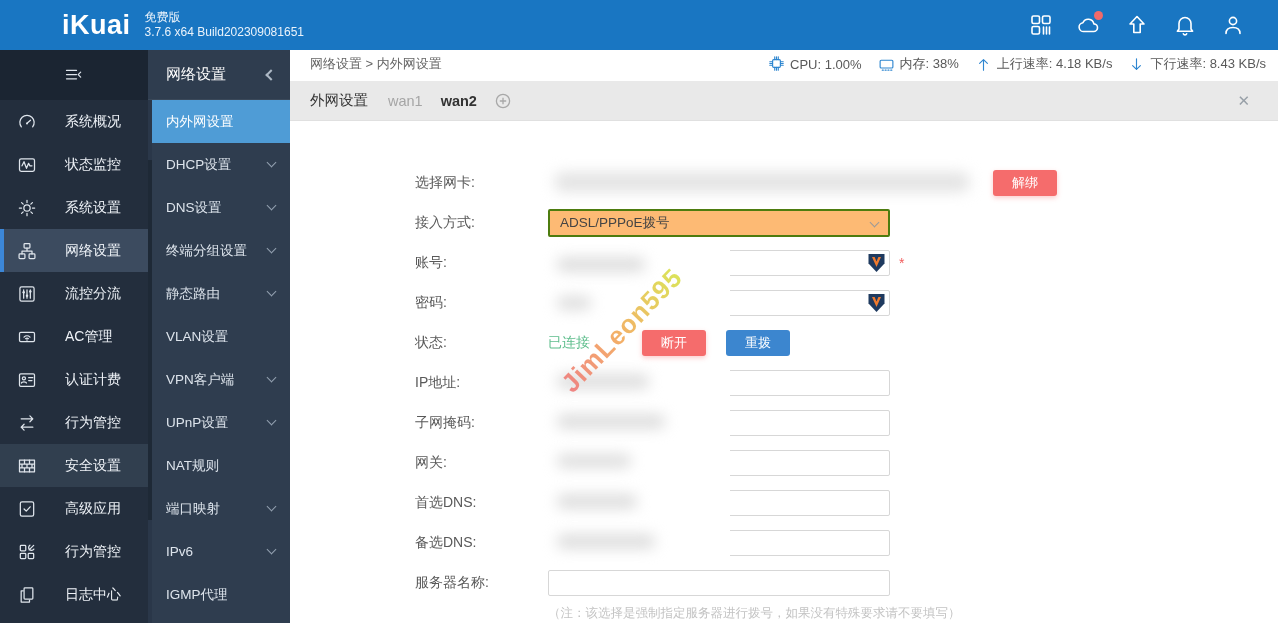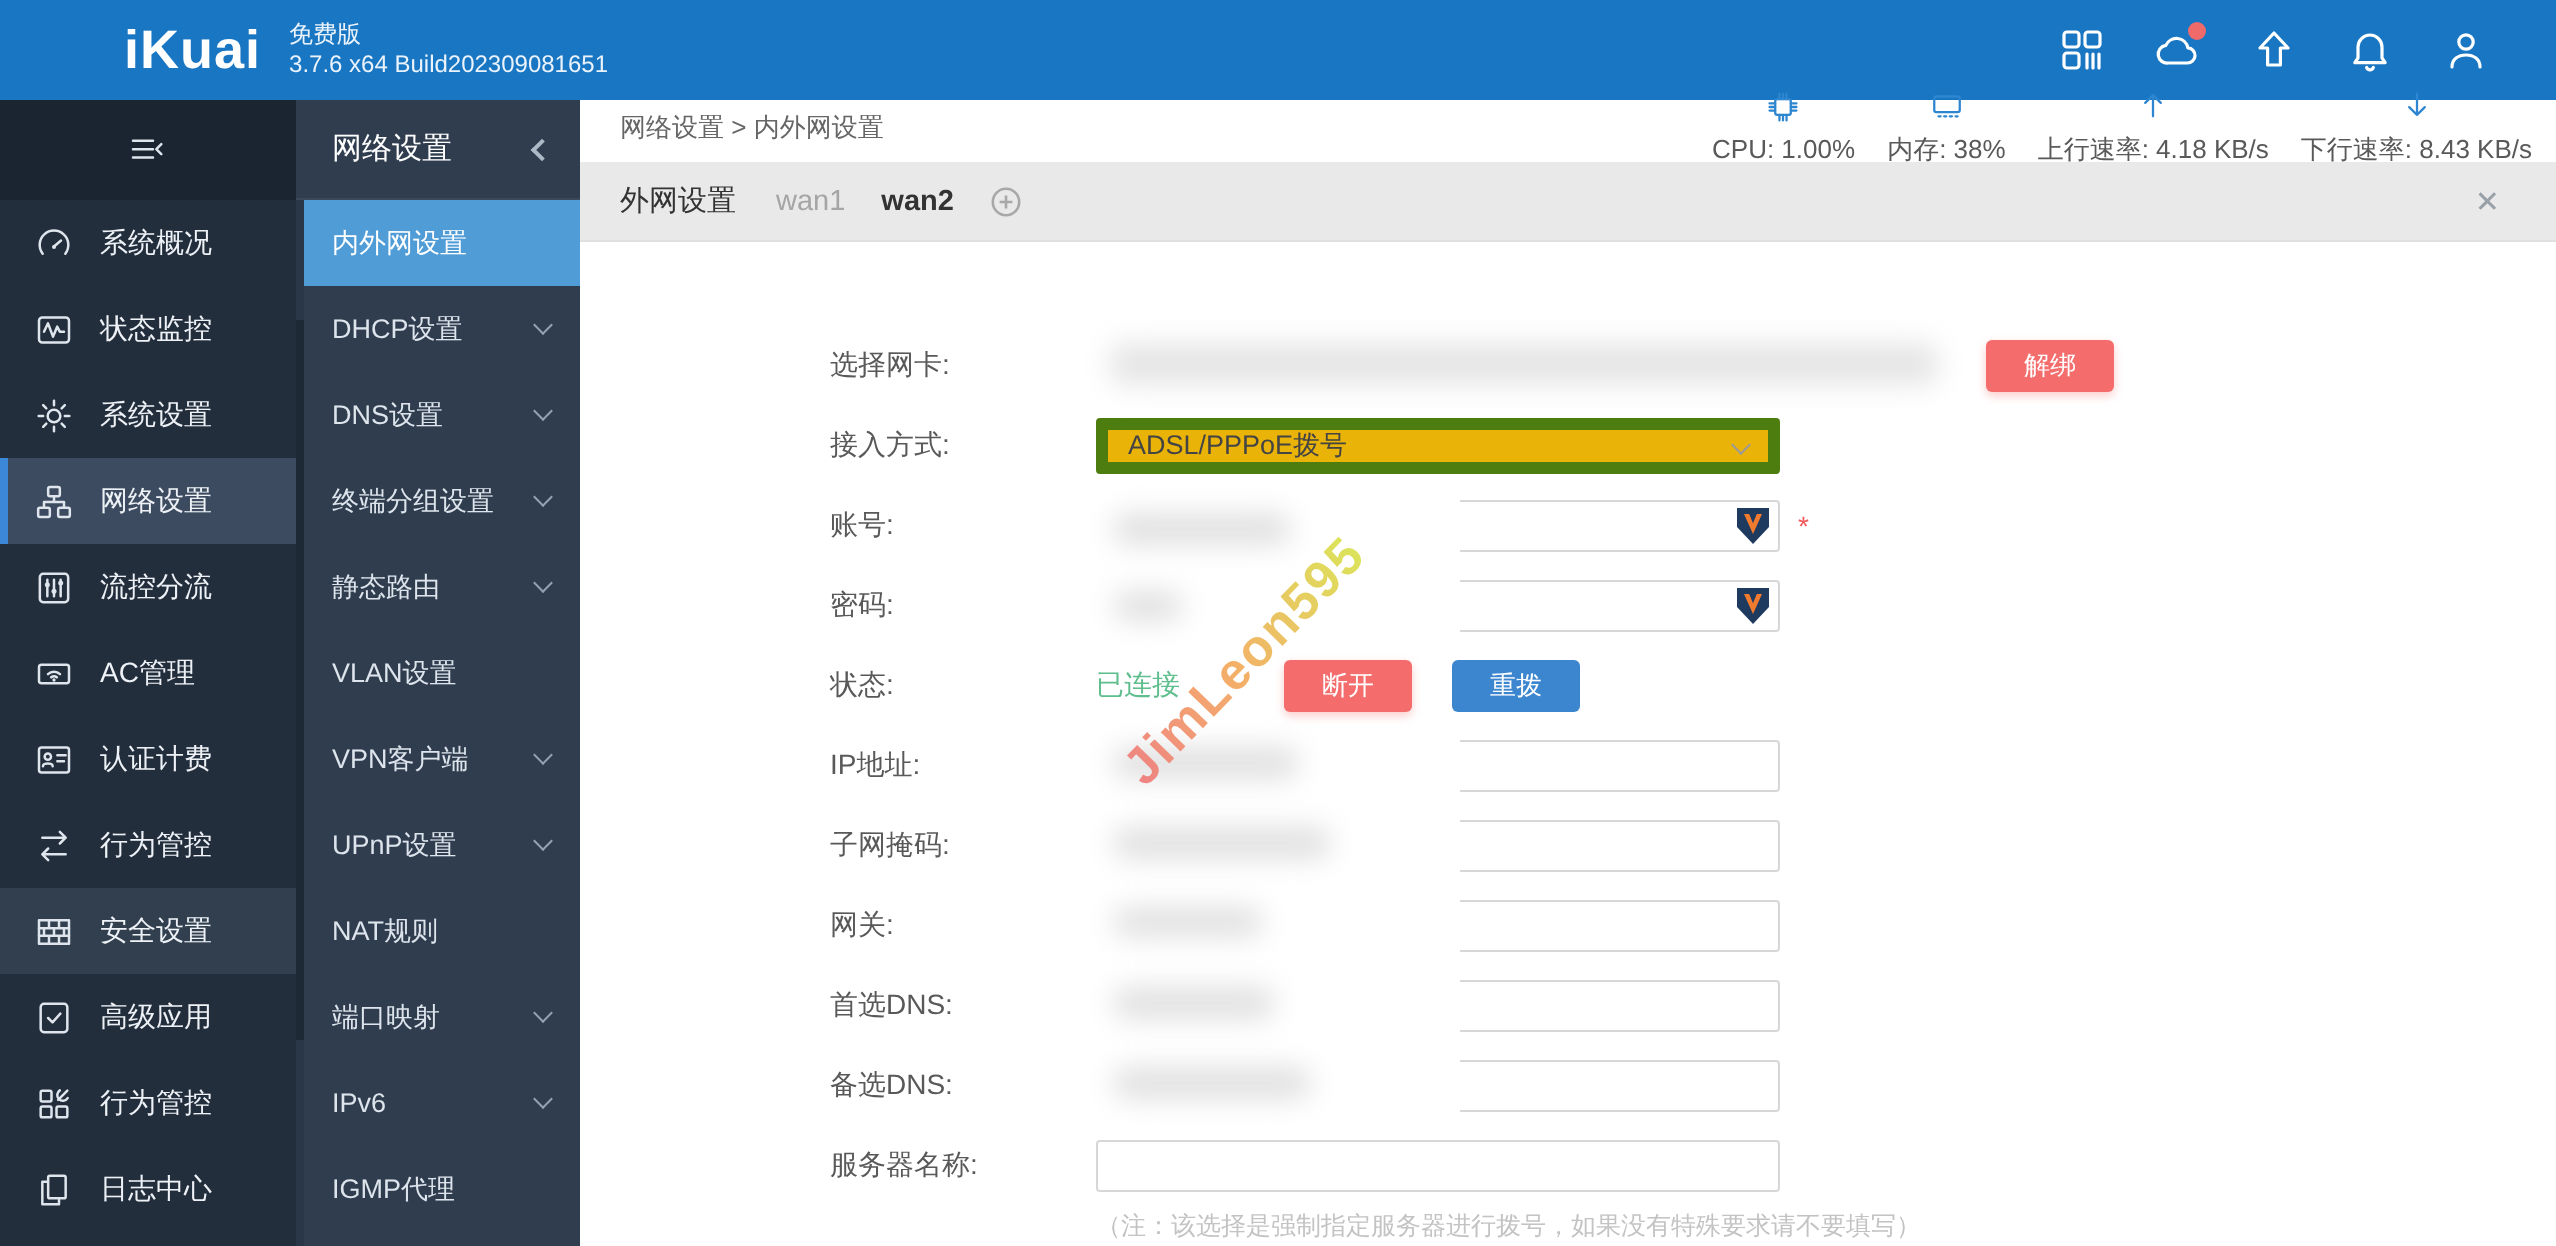--- a/index.html
+++ b/index.html
@@ -15,21 +15,21 @@
   .tico { width:24px; height:24px; position:relative; cursor:pointer; }
   .tico svg { width:24px; height:24px; display:block; }
   .badge { position:absolute; right:-2px; top:-2px; width:9px; height:9px; border-radius:50%; background:#f16a6a; }
 
   
   .body-row { flex:1; display:flex; min-height:0; }
 
   
   .sidebar { width:148px; flex:0 0 148px; background:#232e3d; display:flex; flex-direction:column; }
   .sidebar-top { height:50px; flex:0 0 50px; background:#1b2532; display:flex; align-items:center; justify-content:center; cursor:pointer; }
-  .side-item { height:43px; flex:0 0 43px; display:flex; align-items:center; padding-left:17px; gap:13px;
+  .side-item { height:43px; flex:0 0 43px; display:flex; align-items:center; padding-left:17px; gap:28px;
     color:#eef2f7; font-size:14px; cursor:pointer; position:relative; }
   .side-item.active { background:#3c4b5f; }
   .side-item.active::before { content:""; position:absolute; left:0; top:0; bottom:0; width:4px; background:#3c87d8; }
   .side-item.hl { background:#313f4f;align-items:center; }
   .micon { width:20px; height:20px; flex:0 0 20px; }
   .micon svg { width:20px; height:20px; display:block; stroke:#dfe5ec; fill:none; stroke-width:1.5; stroke-linecap:round; stroke-linejoin:round; }
   .micon svg .fl { fill:#dfe5ec; stroke:none; }
 
   
   .submenu { width:142px; flex:0 0 142px; background:#2f3d4f; position:relative; }
@@ -40,21 +40,21 @@
   .sub-item { height:43px; display:flex; align-items:center; padding:0 15px 0 18px; color:#dde4ec; font-size:13.5px; cursor:pointer; }
   .sub-item.active { background:#4f9cd6; color:#fff; }
   .chev { width:7px; height:7px; border-right:1.5px solid #93a1b0; border-bottom:1.5px solid #93a1b0; transform:rotate(45deg); margin-left:auto; margin-top:-4px; }
   .chev-left { width:8px; height:8px; border-left:2px solid #aeb9c6; border-bottom:2px solid #aeb9c6; transform:rotate(45deg); margin-left:auto; }
 
   
   .content { flex:1; display:flex; flex-direction:column; background:#fff; min-width:0; }
   .crumb-bar { height:31px; flex:0 0 31px; background:#fff; display:flex; align-items:center; padding:0 12px 4px 20px; }
   .crumb { font-size:13px; color:#666; }
   .stats { margin-left:auto; display:flex; align-items:center; gap:16px; font-size:13px; color:#595959; }
-  .stat { display:flex; align-items:center; gap:5px;flex-direction:column; }
+  .stat { display:flex; align-items:flex-end; gap:5px; }
   .sico svg { width:17px; height:17px; display:block; stroke:#2e86d0; fill:none; stroke-width:1.6; stroke-linecap:round; stroke-linejoin:round; }
 
   .tabbar { height:40px; flex:0 0 40px; background:#e9e9e9; border-bottom:1px solid #e0e0e0;
     display:flex; align-items:center; padding:0 20px; }
   .tab-group { font-size:14.5px; color:#333; margin-right:20px; }
   .tab { font-size:14.5px; color:#a5a5a5; margin-right:18px; cursor:pointer; }
   .tab.active { color:#333; font-weight:bold; }
   .addtab { cursor:pointer; } .addtab svg { width:16px; height:16px; display:block; stroke:#a8a8a8; fill:none; stroke-width:1.3; }
   .tab-close { margin-left:auto; color:#98a0a8; font-size:15px; cursor:pointer; padding-right:8px; }
 
@@ -62,21 +62,21 @@
   .main { flex:1; position:relative; background:#fff; overflow:hidden;border-radius:20px; }
   .form { position:relative; padding:42px 0 0 125px; }
   .frow { display:flex; align-items:center; height:40px; position:relative; }
   .flabel { width:133px; font-size:14px; color:#595959; flex:0 0 133px; }
   .fctl { display:flex; align-items:center; }
   .iwrap { position:relative; width:342px; }
   .txt { width:342px; height:26px; border:1px solid #d7d7d7; border-radius:2px; padding:0 28px 0 8px; font-size:13px; color:#333; outline:none; background:#fff; }
   .vicon { position:absolute; right:4px; top:3px; width:19px; height:20px; }
   .vicon svg { width:19px; height:20px; display:block; }
   .star { color:#f25c5c; font-size:14px; margin-left:9px; }
-  .select { width:342px; height:28px; border:6px solid #4d7c0f; border-radius:2px; background:#eab308;
+  .select { width:342px; height:28px; border:2px solid #4d7c0f; border-radius:2px; background:#fdba74;
     display:flex; align-items:center; justify-content:space-between; padding:0 10px; font-size:13.5px; color:#444; cursor:pointer; }
   .select .chev { border-color:#9a9a9a; margin:0 0 2px 0; }
   .btn { height:26px; border:none; border-radius:3px; color:#fff; font-size:13px; cursor:pointer; padding:0 19px; display:inline-flex; align-items:center; }
   .btn-red { background:#f56c6c; box-shadow:0 2px 5px rgba(245,108,108,.35); }
   .btn-blue { background:#3c86cf; }
   .status-text { color:#5fbe8d; font-size:14px; }
   .frow.zup { z-index:6; }
   .note-row { padding-left:133px; font-size:12.5px; color:#c3c3c3; height:20px; display:flex; align-items:center; }
 
   

